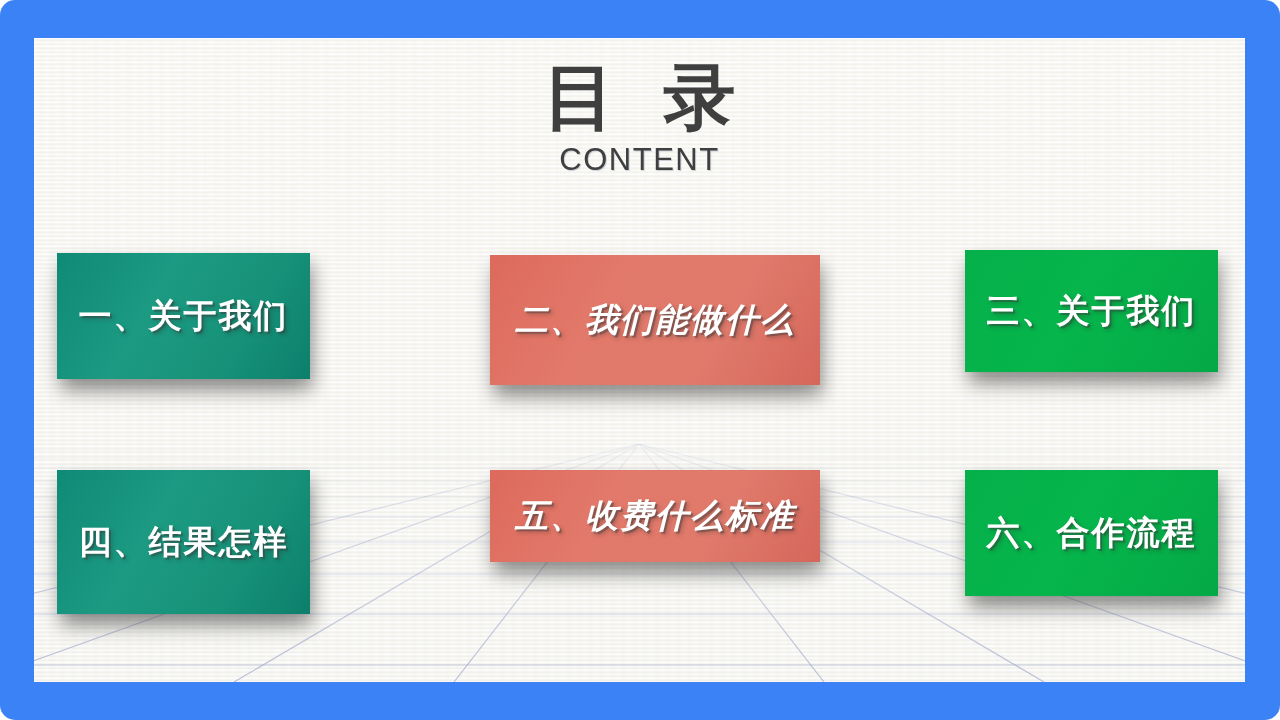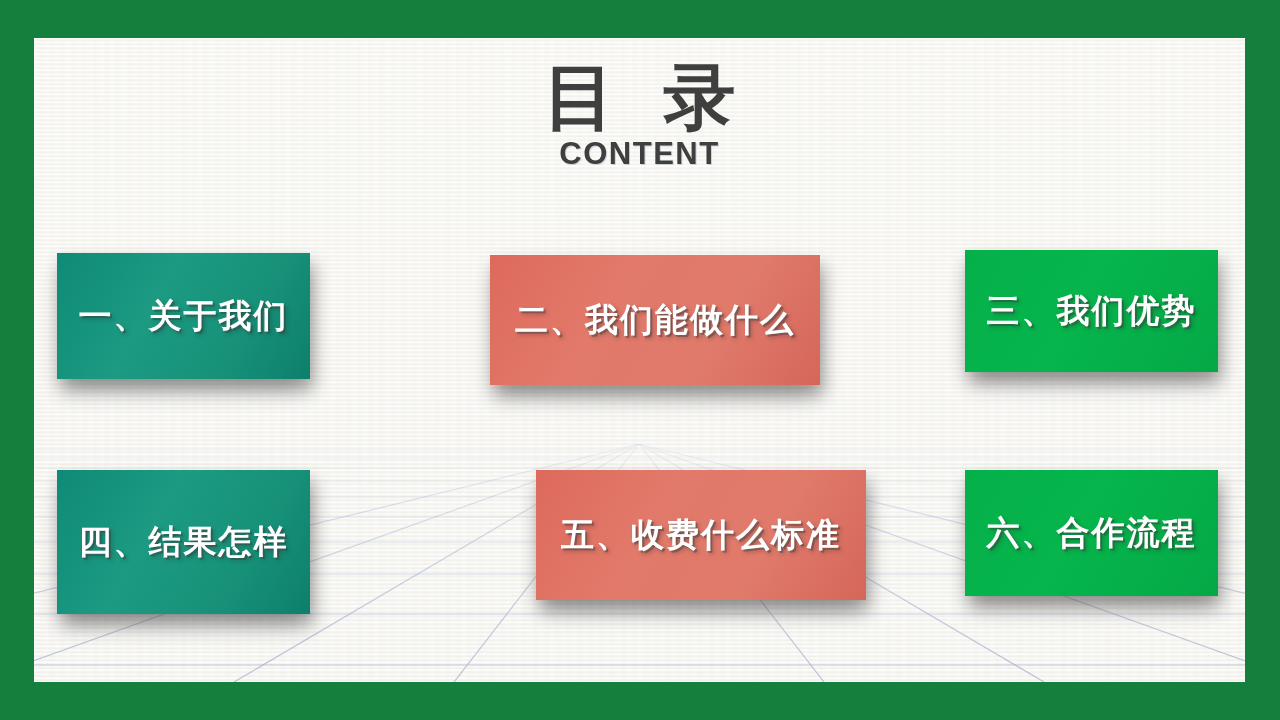--- a/index.html
+++ b/index.html
@@ -5,21 +5,22 @@
   * { margin:0; padding:0; box-sizing:border-box; }
   html, body {
     width:1280px; height:720px; overflow:hidden;
     font-family:"Liberation Sans", "DejaVu Sans", sans-serif;
   }
 
   
   #slide {
     position:relative;
     width:1280px; height:720px;
-    background:#15803d;
+    background:#3b82f6;
+    border-radius:15px;
   }
 
   
   #canvas {
     position:absolute;
     left:34px; top:38px;
     width:1211px; height:644px;
     overflow:hidden;
     background-color:#f4f3ee;
     background-image:
@@ -57,23 +58,23 @@
   }
   #title-cn {
     font-size:72px;
     font-weight:bold;
     letter-spacing:14px;
     color:#3f3f3f;
     line-height:1.05;
     text-indent:14px;
   }
   #title-en {
-    margin-top:0;
+    margin-top:6px;
     font-size:31px;
-    font-weight:bold;
+    font-weight:normal;
     letter-spacing:1.5px;
     color:#3f3f3f;
     text-shadow:1px 1px 0 rgba(120,140,170,0.35);
   }
 
   
   .card {
     position:absolute;
     display:flex;
     align-items:center;
@@ -84,30 +85,30 @@
     text-shadow:
        2px 2px 0px rgba(60,60,60,0.42),
        3px 3px 4px rgba(40,40,40,0.32);
     box-shadow:
        4px 10px 16px rgba(60,60,60,0.40),
        0 16px 22px -6px rgba(60,60,60,0.30);
   }
   .card .card-label { display:block; }
 
   .teal  { background:linear-gradient(120deg,#0f8a76 0%,#1c9a82 38%,#179279 70%,#0d7f6c 100%); }
-  .salmon{ background:linear-gradient(120deg,#dd6a5c 0%,#e2796a 35%,#e07a6b 68%,#d5665a 100%); }
+  .salmon{ background:linear-gradient(120deg,#dd6a5c 0%,#e2796a 35%,#e07a6b 68%,#d5665a 100%);font-style:italic; }
   .green { background:linear-gradient(120deg,#05b04a 0%,#06b54c 45%,#04a946 100%); }
 
   
   #card-1 { left:23px;  top:215px; width:253px; height:126px; font-size:33px; letter-spacing:2px; }
   #card-2 { left:456px; top:217px; width:330px; height:130px; font-size:33px; letter-spacing:2px; }
   #card-3 { left:931px; top:212px; width:253px; height:122px; font-size:33px; letter-spacing:2px; }
   
   #card-4 { left:23px;  top:432px; width:253px; height:144px; font-size:33px; letter-spacing:2px; }
-  #card-5 { left:456px; top:432px; width:330px; height:130px; font-size:33px; letter-spacing:2px;margin-left:46px; }
+  #card-5 { left:456px; top:432px; width:330px; height:92px; font-size:33px; letter-spacing:2px; }
   #card-6 { left:931px; top:432px; width:253px; height:126px; font-size:33px; letter-spacing:2px;font-family:Liberation Serif, serif; }
 </style>
 </head>
 <body>
 
 <div id="slide">
 
   <div id="canvas">
 
     <div id="floor">
@@ -154,21 +155,21 @@
 
     <div class="card teal" id="card-1">
       <span class="card-label">一、关于我们</span>
     </div>
 
     <div class="card salmon" id="card-2">
       <span class="card-label">二、我们能做什么</span>
     </div>
 
     <div class="card green" id="card-3">
-      <span class="card-label">三、我们优势</span>
+      <span class="card-label">三、关于我们</span>
     </div>
 
     <div class="card teal" id="card-4">
       <span class="card-label">四、结果怎样</span>
     </div>
 
     <div class="card salmon" id="card-5">
       <span class="card-label">五、收费什么标准</span>
     </div>
 

